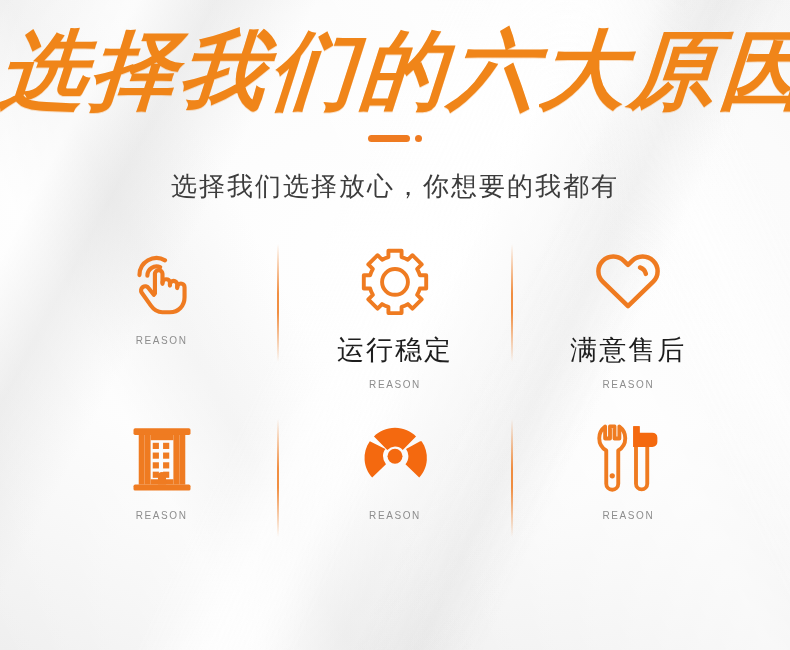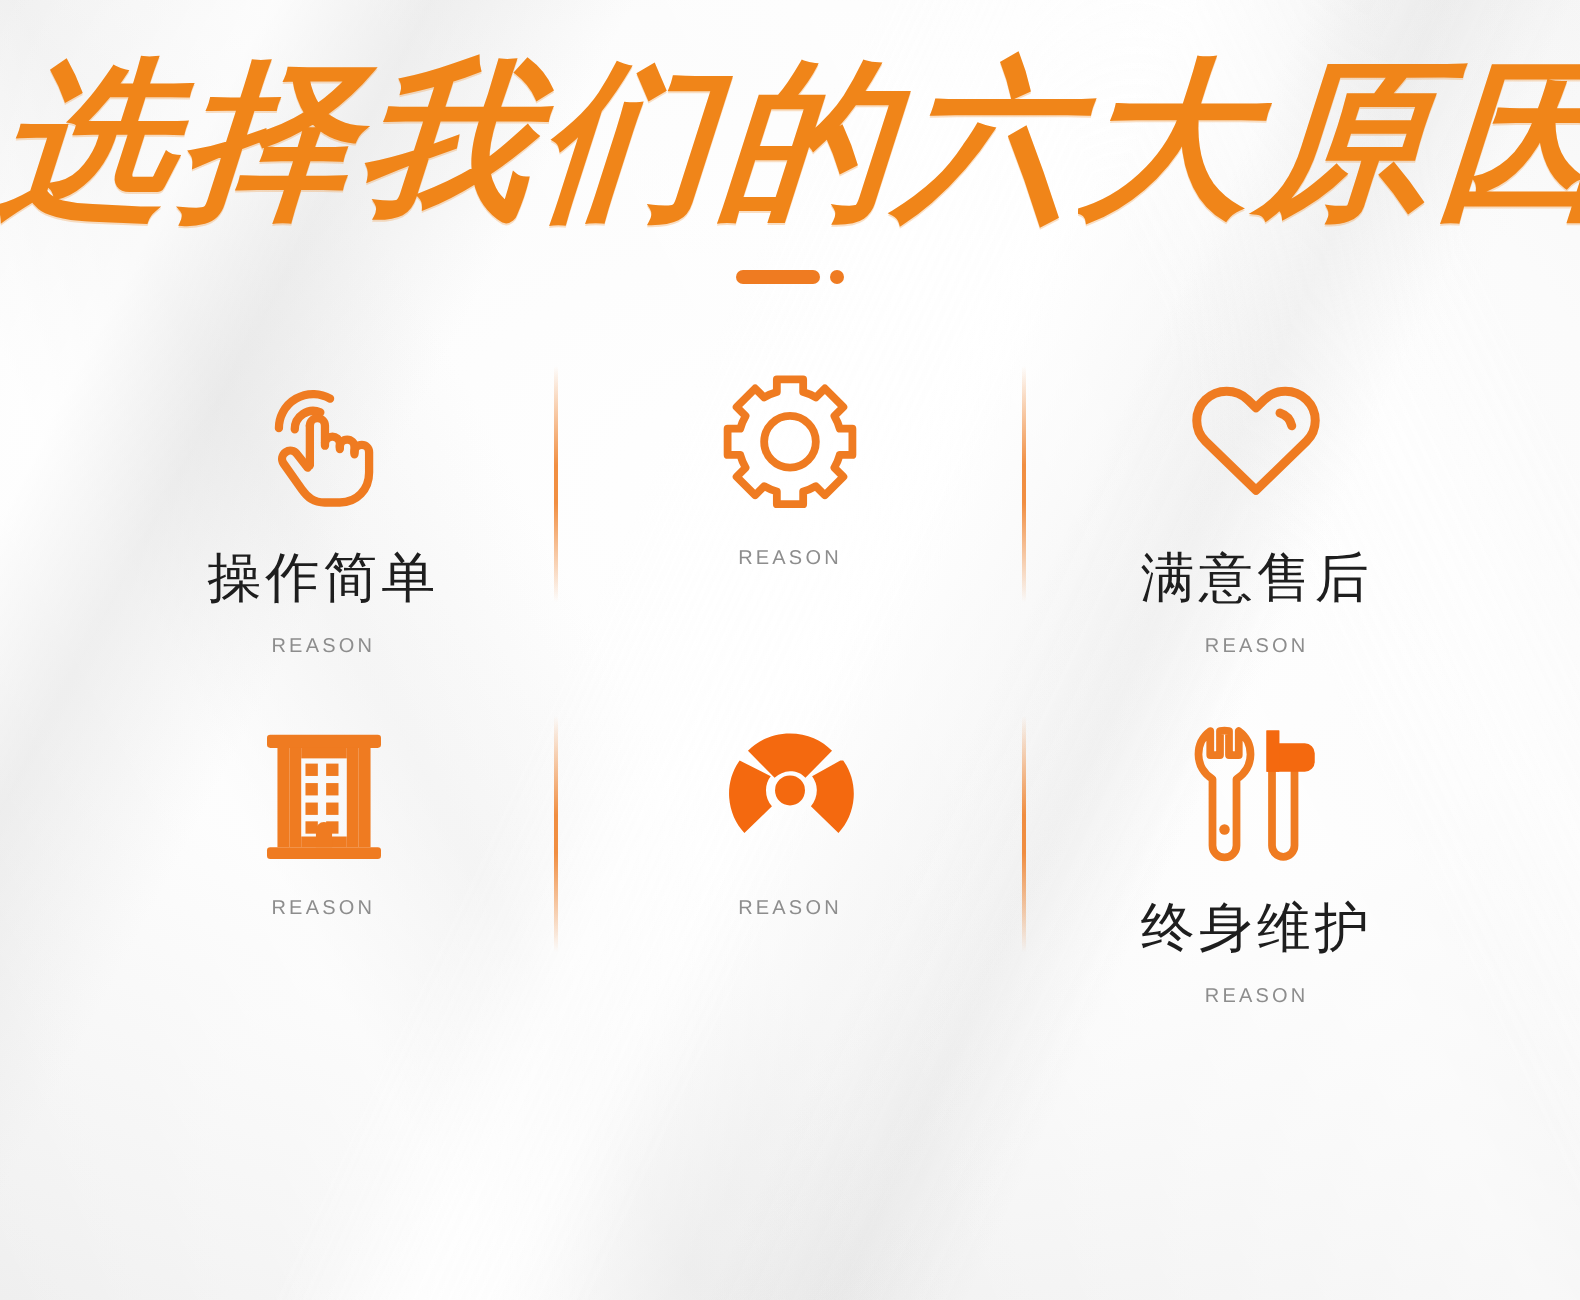--- a/index.html
+++ b/index.html
@@ -162,48 +162,49 @@
   <div id="bg-streaks"></div>
 
   <div id="header">
     <div id="main-title">选择我们的六大原因</div>
 
     <div id="divider-wrap">
       <span id="divider-bar"></span>
       <span id="divider-dot"></span>
     </div>
 
+    <div id="subtitle">选择我们选择放心，你想要的我都有</div>
   </div>
 
   <div id="features">
 
     <div class="feature">
       <div class="feature-icon">
         <svg width="78" height="78" viewBox="0 0 64 64" fill="none" stroke="#ef7b21" stroke-width="3.4" stroke-linecap="round" stroke-linejoin="round">
           <path d="M13.5 25.5a14 14 0 0 1 21-12.1"></path>
           <path d="M20 26a7.6 7.6 0 0 1 10.5-7"></path>
           <path d="M26.2 24.5v16.2"></path>
           <path d="M26.2 24.5a3.1 3.1 0 0 1 6.2 0v8.2"></path>
           <path d="M32.4 31.5a3.1 3.1 0 0 1 6.1 0v2.6"></path>
           <path d="M38.5 33.2a3 3 0 0 1 6 0v3"></path>
           <path d="M44.5 35.4c0-1.7 1.4-3 3-3s3 1.3 3 3v8.3c0 7-5 12.3-12 12.3h-6.2c-4.5 0-7-2-9.4-5.4l-7.5-10.6a3.4 3.4 0 0 1 .9-4.7 3.4 3.4 0 0 1 4.6.8l4.4 5.6"></path>
         </svg>
       </div>
-      <div class="feature-label">操作简单</div>
       <div class="feature-sub">REASON</div>
       <span class="vsep right"></span>
     </div>
 
     <div class="feature">
       <div class="feature-icon">
         <svg width="78" height="78" viewBox="0 0 64 64" fill="none" stroke="#ef7b21" stroke-width="3.2" stroke-linejoin="round">
           <path d="M26.6 5.5h10.8v5.2a22 22 0 0 1 5.2 2.2l3.7-3.7 7.6 7.6-3.7 3.7a22 22 0 0 1 2.2 5.2h5.2v10.8h-5.2a22 22 0 0 1-2.2 5.2l3.7 3.7-7.6 7.6-3.7-3.7a22 22 0 0 1-5.2 2.2v5.2H26.6v-5.2a22 22 0 0 1-5.2-2.2l-3.7 3.7-7.6-7.6 3.7-3.7a22 22 0 0 1-2.2-5.2H6.4V25.7h5.2a22 22 0 0 1 2.2-5.2l-3.7-3.7 7.6-7.6 3.7 3.7a22 22 0 0 1 5.2-2.2z"></path>
           <circle cx="32" cy="31.1" r="10.6"></circle>
         </svg>
       </div>
+      <div class="feature-label">运行稳定</div>
       <div class="feature-sub">REASON</div>
       <span class="vsep right"></span>
     </div>
 
     <div class="feature">
       <div class="feature-icon">
         <svg width="80" height="80" viewBox="0 0 64 64" fill="none" stroke="#ef7b21" stroke-width="3.6" stroke-linecap="round" stroke-linejoin="round">
           <path d="M32 50.5 11.8 30.9a11.6 11.6 0 0 1 0-16.6 12.2 12.2 0 0 1 16.9 0L32 17.5l3.3-3.2a12.2 12.2 0 0 1 16.9 0 11.6 11.6 0 0 1 0 16.6z"></path>
           <path d="M41.6 19.6a7 7 0 0 1 4.7 5.1"></path>
         </svg>
@@ -262,18 +263,17 @@
         <svg width="80" height="80" viewBox="0 0 64 64">
           <g fill="none" stroke="#ef7b21" stroke-width="3.1" stroke-linejoin="round" stroke-linecap="round">
             <path d="M17.6 6.8v9.6h-3.9V6.8A11.6 11.6 0 0 0 9 16.2c0 4.2 2.3 7.9 5.6 9.8v26.6a4.8 4.8 0 0 0 9.6 0V26a11.3 11.3 0 0 0 5.6-9.8 11.6 11.6 0 0 0-4.7-9.4v9.6h-3.9V6.8a11.4 11.4 0 0 0-3.6 0z"></path>
             <circle cx="19.4" cy="46.2" r="2.1" fill="#ef7b21" stroke="none"></circle>
             <path d="M38.4 22.6v30a4.5 4.5 0 0 0 9 0v-30"></path>
           </g>
           <path d="M36.2 6.6h5.1v5.1h10.2a4 4 0 0 1 4 4v3.4a4 4 0 0 1-4 4H36.2z" fill="#f4690f"></path>
           <path d="M36.2 6.6h5.1v16.5h-5.1z" fill="#f4690f"></path>
         </svg>
       </div>
-      <div class="feature-label">终身维护</div>
       <div class="feature-sub">REASON</div>
     </div>
 
   </div>
 </div>
 
 </body></html>

